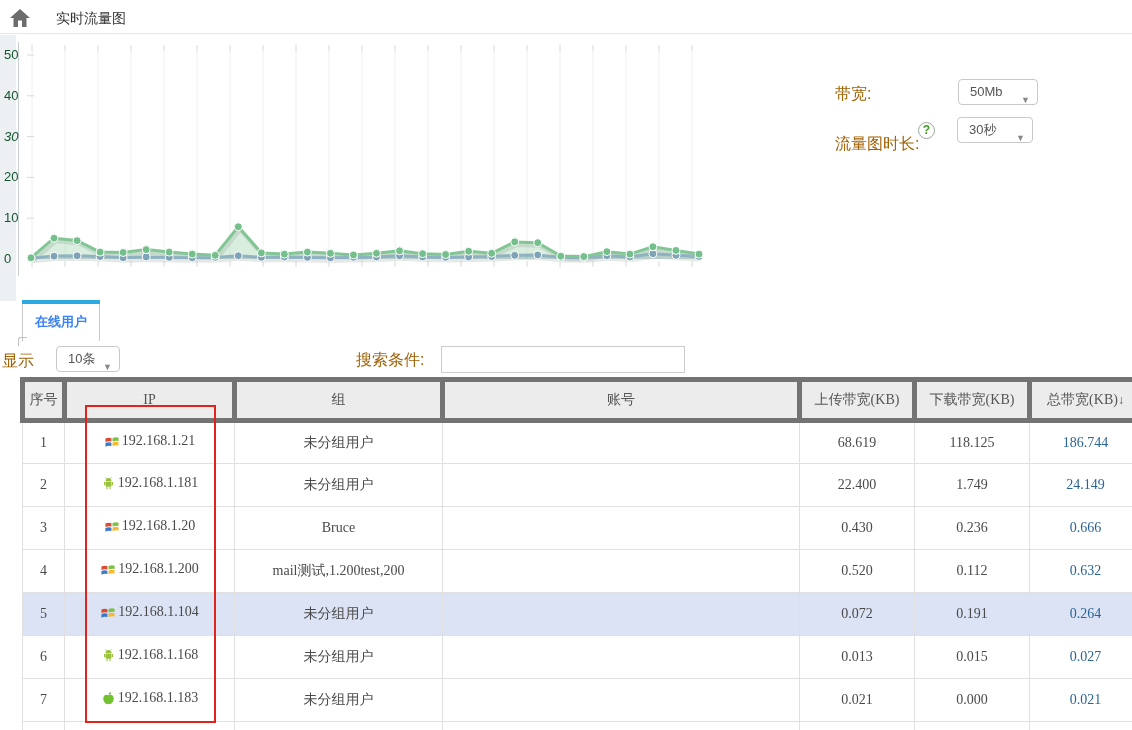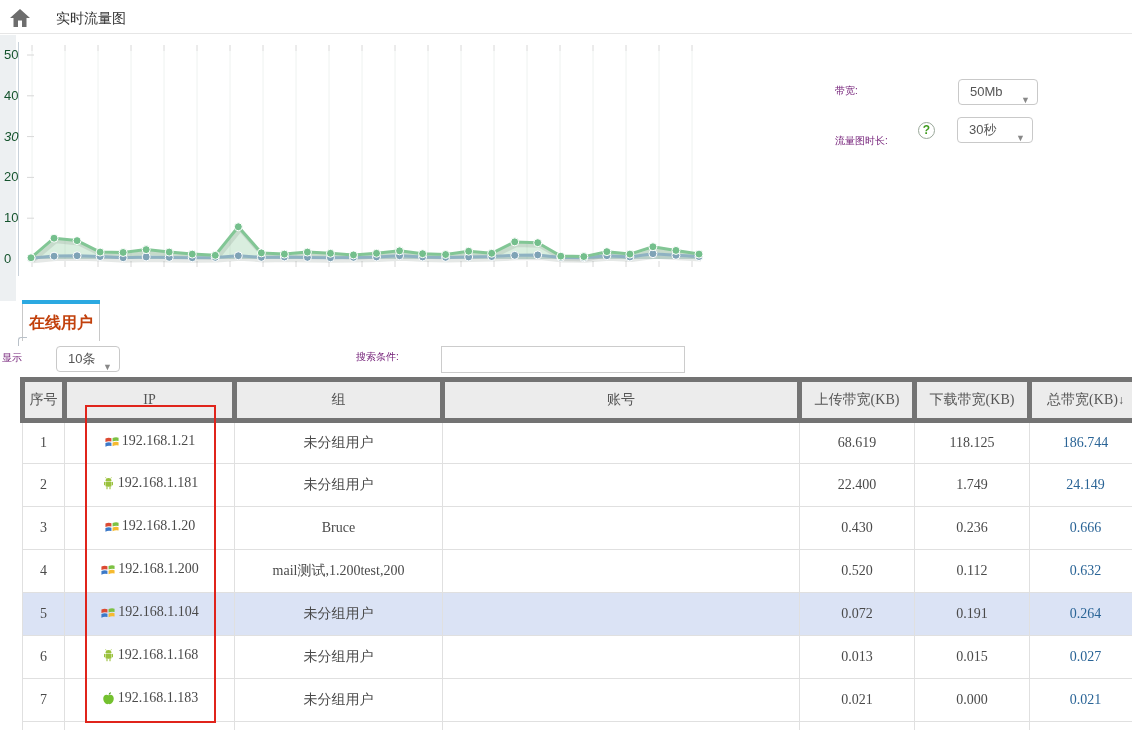--- a/index.html
+++ b/index.html
@@ -12,35 +12,35 @@
   .home-btn { position:absolute; left:9px; top:7px; width:22px; height:22px; cursor:pointer; }
   .page-title { position:absolute; left:44px; top:10px; font-size:14px; color:#333;margin-left:12px; }
 
   
   .left-gutter-chart { position:absolute; left:0; top:35px; width:16px; height:266px; background:#edf0f2; }
   .plot { position:absolute; left:18px; top:42px; width:694px; height:234px;
           border-left:1px solid #c8d1da; background:#fff; }
   .ylabel { position:absolute; font-size:13px; color:#14532d; width:28px; }
 
   
-  .ctl-label { position:absolute; font-size:10px; color:#701a75; }
+  .ctl-label { position:absolute; font-size:16px; color:#a16207; }
   .select { position:absolute; height:26px; background:#fff; border:1px solid #c9c9c9;
             border-radius:4px; font-size:13px; color:#555; line-height:24px;
             padding:0 20px 0 11px; cursor:pointer; }
   .select .caret { position:absolute; right:7px; top:8px; font-size:9px; color:#888; }
   .help { position:absolute; left:918px; top:122px; width:17px; height:17px; border:1px solid #9aa89a;
           border-radius:50%; text-align:center; font-size:12px; line-height:15px;
           color:#3f9b1e; font-weight:bold; cursor:pointer; background:#fff; }
 
   
   .tab { position:absolute; left:22px; top:300px; width:78px; height:41px; background:#fff;
          border-left:1px solid #c8c8c8; border-right:1px solid #c8c8c8; cursor:pointer; }
   .tab .blue { position:absolute; left:-1px; top:0; width:78px; height:4px; background:#2ba9e1; }
-  .tab .lbl { position:absolute; width:100%; top:13px; text-align:center; font-size:16px;
-              font-weight:bold; color:#c2410c; }
+  .tab .lbl { position:absolute; width:100%; top:13px; text-align:center; font-size:13px;
+              font-weight:bold; color:#3b82f6; }
   .corner { position:absolute; left:18px; top:337px; width:9px; height:9px;
             border-left:1px solid #b9c1c9; border-top:1px solid #b9c1c9; border-top-left-radius:3px; }
 
   
   .search-input { position:absolute; left:441px; top:346px; width:244px; height:27px;
                   border:1px solid #ccc; font-size:13px; padding:0 6px;
                   font-family:"Liberation Serif", serif; }
 
   
   table.online { position:absolute; left:20px; top:377px; width:1119px;

